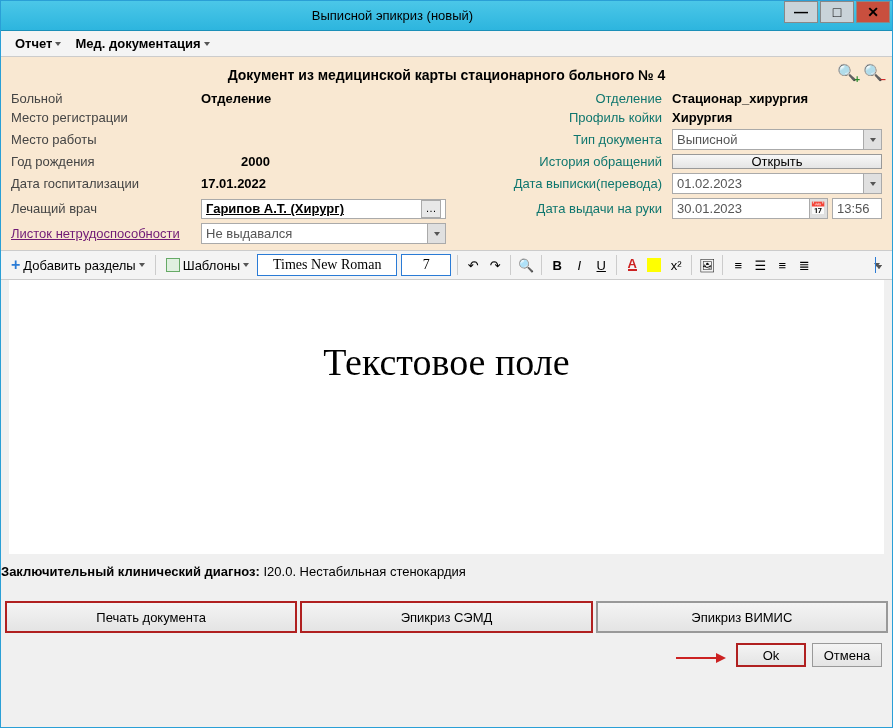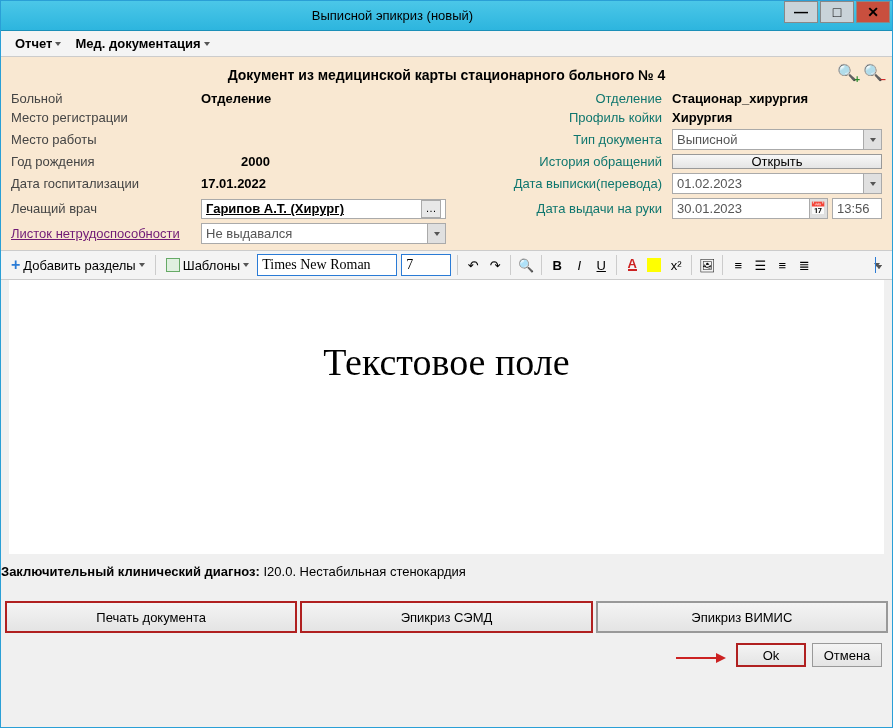--- a/index.html
+++ b/index.html
@@ -169,20 +169,21 @@
   .tb-item { display:flex; align-items:center; gap:3px; padding: 2px 4px; cursor:pointer; }
   .tb-sep { width:1px; height:20px; background:#ccc; margin: 0 2px; }
   .font-sel {
     border: 1px solid #2a7bd6;
     background: #fff;
     height: 22px;
     display:flex; align-items:center;
     padding: 0 4px;
     font-family: 'Times New Roman', serif;
     font-size: 14px;
+    justify-content: center;
   }
   .font-sel.name { width: 140px; }
   .font-sel.size { width: 50px; }
   .tb-icon { width:18px; height:18px; display:flex; align-items:center; justify-content:center; font-size:13px; }
   .bold { font-weight:bold; }
   .italic { font-style:italic; }
   .underline { text-decoration:underline; }
   .color-a { color:#c22; font-weight:bold; border-bottom: 2px solid #c22; line-height:10px; }
   .highlight-ic { background: #ff0; width:14px; height:14px; position:relative;}
   .editor-area {

